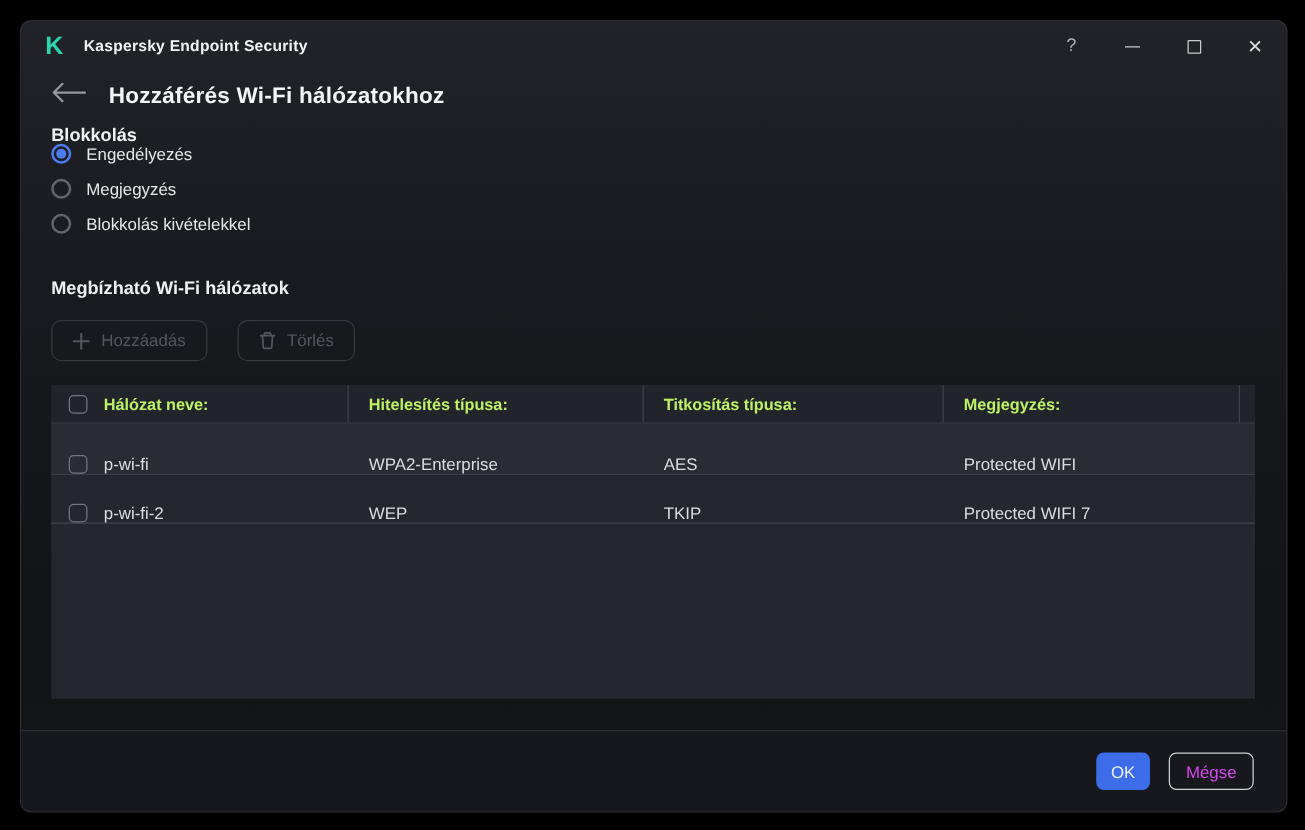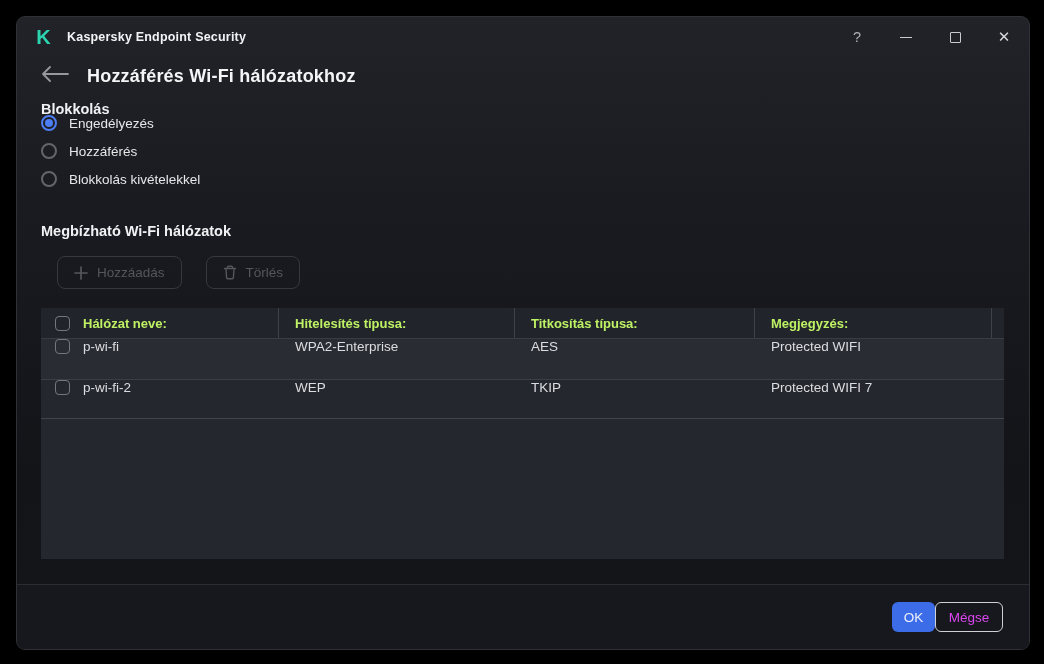--- a/index.html
+++ b/index.html
@@ -40,21 +40,21 @@
   .radio-row { display:flex; align-items:center; height:28px; cursor:default; }
   .radio-circle { width:16px; height:16px; border-radius:50%; border:2px solid #63656d;
                   position:relative; flex:0 0 auto; }
   .radio-row.selected .radio-circle { border-color:#4d7df2; }
   .radio-row.selected .radio-circle::after { content:""; position:absolute; left:2px; top:2px;
                   width:8px; height:8px; border-radius:50%; background:#4d7df2; }
   .radio-label { margin-left:12px; color:#e6e7e9; font-size:13.5px; }
 
   
   .h-trusted { top:206px; }
-  .toolbar { position:absolute; left:24px; top:239px; display:flex;margin-left:16px; }
+  .toolbar { position:absolute; left:24px; top:239px; display:flex; }
   .tb-btn { height:33px; display:flex; align-items:center; padding:0 16px;
             border:1px solid #37383e; border-radius:8px; margin-right:24px;
             color:#55565d; font-size:13.5px; background:transparent; cursor:default; }
   .tb-btn .tb-icon { margin-right:9px; display:flex; align-items:center; }
   .tb-btn svg { stroke:#55565d; }
 
   
   .table { position:absolute; left:24px; top:291px; width:963px; height:251px;
            background:#25272e; }
   .thead { display:flex; height:31px; background:#22242b; border-bottom:1px solid #3a3c44; }
@@ -62,37 +62,37 @@
         padding-left:16px; border-right:1px solid #3f414a; }
   .th:last-child { border-right:none; }
   .th-name { width:238px; padding-left:14px; }
   .th-auth { width:236px; }
   .th-enc  { width:240px; }
   .th-com  { width:237px; }
   .th-gutter { width:12px; padding:0; }
   .checkbox { width:15px; height:15px; border:1.5px solid #75767e; border-radius:4px;
               background:transparent; flex:0 0 auto; }
   .th-name .checkbox { margin-right:13px; }
-  .trow { display:flex; height:40px; align-items:flex-start; font-size:13.5px; color:#dcdde0; }
+  .trow { display:flex; height:40px; align-items:flex-end; font-size:13.5px; color:#dcdde0; }
   .trow.odd  { background:#2a2c34; }
   .trow.even { background:#25272e; border-top:1px solid #3c3e46; border-bottom:1px solid #43454e; }
   .td { padding-left:16px; }
   .td-name { width:238px; padding-left:14px; display:flex; align-items:center; }
   .td-name .checkbox { margin-right:13px; }
   .td-auth { width:236px; }
   .td-enc  { width:240px; }
   .td-com  { width:237px; }
 
   
   .footer { position:absolute; left:0; bottom:0; width:100%; height:65px;
             background:#17181d; border-top:1px solid #2c2d33;
             display:flex; align-items:center; justify-content:flex-end; padding-right:26px; }
   .btn { height:30px; border-radius:6px; font-size:13.5px; display:flex; align-items:center;
          justify-content:center; cursor:default; }
-  .btn-ok { width:43px; background:#3d6ce8; color:#eef1fb; border:none; }
+  .btn-ok { width:43px; background:#3d6ce8; color:#eef1fb; border:none; margin-right:15px; }
   .btn-cancel { width:68px; background:transparent; color:#d946ef; border:1px solid #cfd0d3; }
 </style>
 </head>
 <body>
 
 <div class="screen">
   <div class="window">
 
     <div class="titlebar">
       <span class="logo">K</span>
@@ -120,21 +120,21 @@
 
     <div class="sec-heading h-access">Blokkolás</div>
 
     <div class="radio-group">
       <div class="radio-row selected">
         <span class="radio-circle"></span>
         <span class="radio-label">Engedélyezés</span>
       </div>
       <div class="radio-row">
         <span class="radio-circle"></span>
-        <span class="radio-label">Hozzáférés</span>
+        <span class="radio-label">Megjegyzés</span>
       </div>
       <div class="radio-row">
         <span class="radio-circle"></span>
         <span class="radio-label">Blokkolás kivételekkel</span>
       </div>
     </div>
 
     <div class="sec-heading h-trusted">Megbízható Wi-Fi hálózatok</div>
 
     <div class="toolbar">

